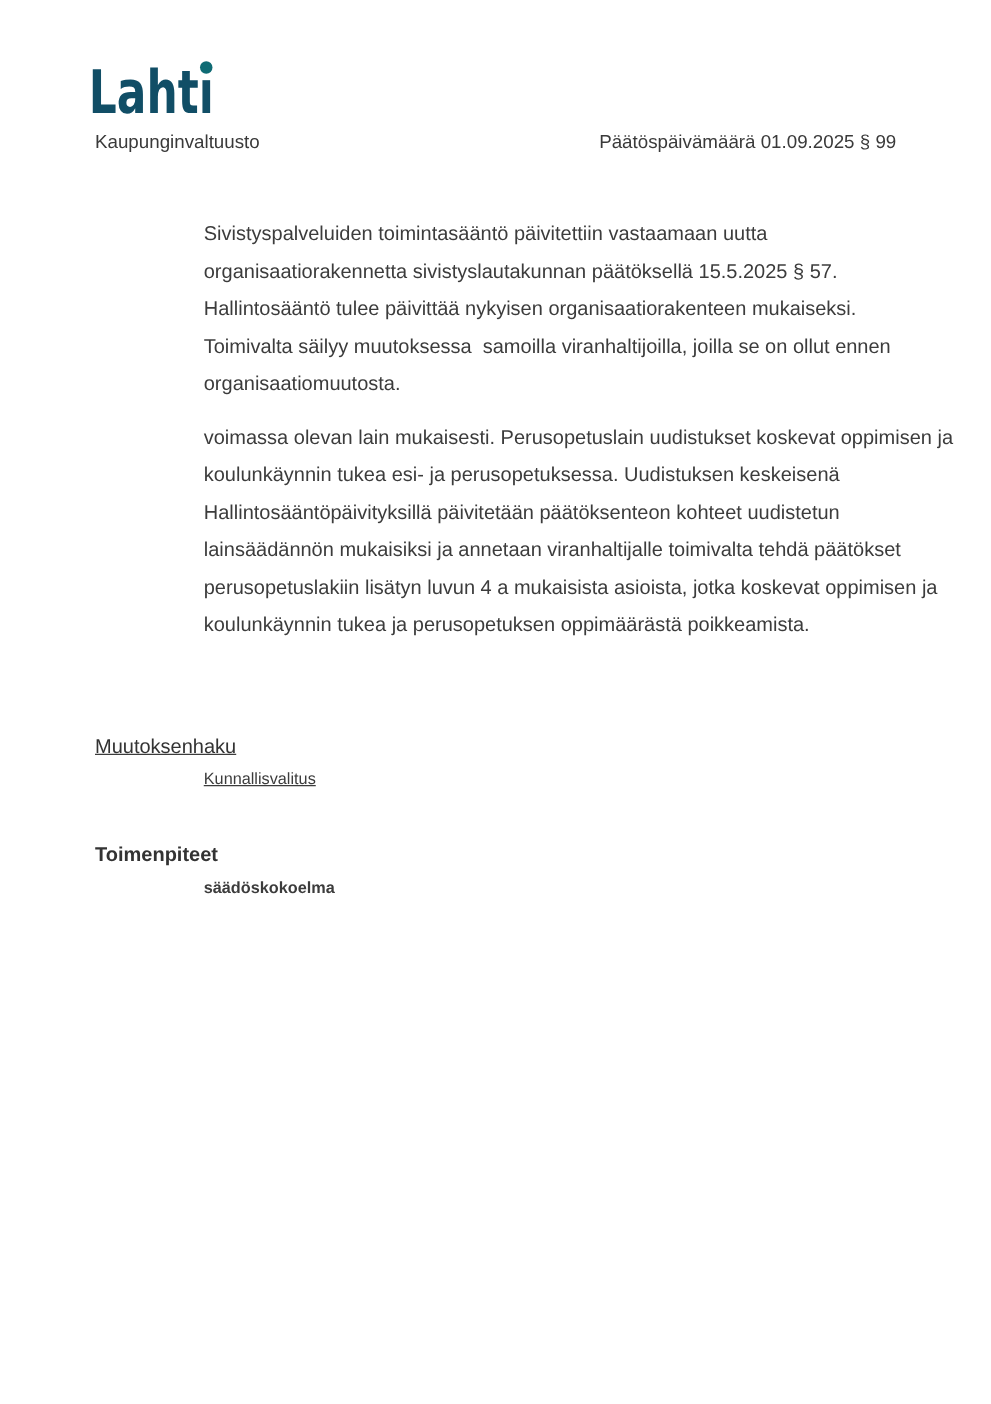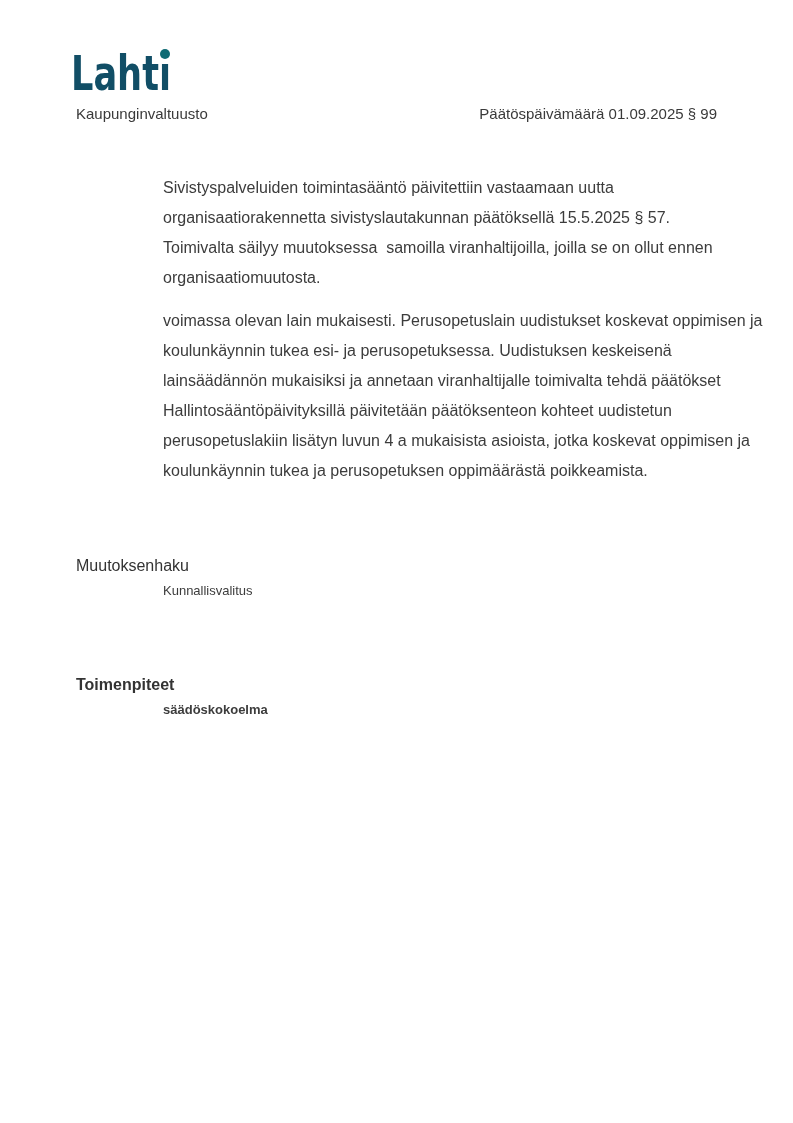--- a/index.html
+++ b/index.html
@@ -57,21 +57,21 @@
     font-size: 16px;
     line-height: 20px;
     color: #333333;
   }
   .section-value {
     margin-left: 87px;
     margin-top: 7px;
     font-size: 13px;
     color: #3c3c3c;
   }
-  #section-muutoksenhaku { top: 556px; }
+  #section-muutoksenhaku { top: 588px; text-decoration: underline; }
   #section-toimenpiteet  { top: 675px; font-weight: bold; }
 </style>
 </head>
 <body>
 
 <div class="page">
 
   <svg class="logo" viewBox="0 0 120 52" xmlns="http://www.w3.org/2000/svg">
     <text x="0" y="46" font-family="DejaVu Sans, sans-serif" font-size="48" font-weight="bold" textLength="100" lengthAdjust="spacingAndGlyphs" fill="#114e66">Lahtı</text>
     <circle cx="94" cy="10" r="5" fill="#0f6b74"></circle>
@@ -79,28 +79,29 @@
 
   <div class="header-row">
     <span>Kaupunginvaltuusto</span>
     <span>Päätöspäivämäärä 01.09.2025 § 99</span>
   </div>
 
   <div class="body-block">
       <div class="para">
         <div class="line">Sivistyspalveluiden toimintasääntö päivitettiin vastaamaan uutta</div>
         <div class="line">organisaatiorakennetta sivistyslautakunnan päätöksellä 15.5.2025 § 57.</div>
+        <div class="line">Hallintosääntö tulee päivittää nykyisen organisaatiorakenteen mukaiseksi.</div>
         <div class="line">Toimivalta säilyy muutoksessa  samoilla viranhaltijoilla, joilla se on ollut ennen</div>
         <div class="line">organisaatiomuutosta.</div>
       </div>
       <div class="para">
         <div class="line">voimassa olevan lain mukaisesti. Perusopetuslain uudistukset koskevat oppimisen ja</div>
         <div class="line">koulunkäynnin tukea esi- ja perusopetuksessa. Uudistuksen keskeisenä</div>
+        <div class="line">Hallintosääntöpäivityksillä päivitetään päätöksenteon kohteet uudistetun</div>
         <div class="line">lainsäädännön mukaisiksi ja annetaan viranhaltijalle toimivalta tehdä päätökset</div>
-        <div class="line">Hallintosääntöpäivityksillä päivitetään päätöksenteon kohteet uudistetun</div>
         <div class="line">perusopetuslakiin lisätyn luvun 4 a mukaisista asioista, jotka koskevat oppimisen ja</div>
         <div class="line">koulunkäynnin tukea ja perusopetuksen oppimäärästä poikkeamista.</div>
       </div>
     </div>
 
   <div class="section" id="section-muutoksenhaku">
     <div class="section-label">Muutoksenhaku</div>
     <div class="section-value">Kunnallisvalitus</div>
   </div>
 

